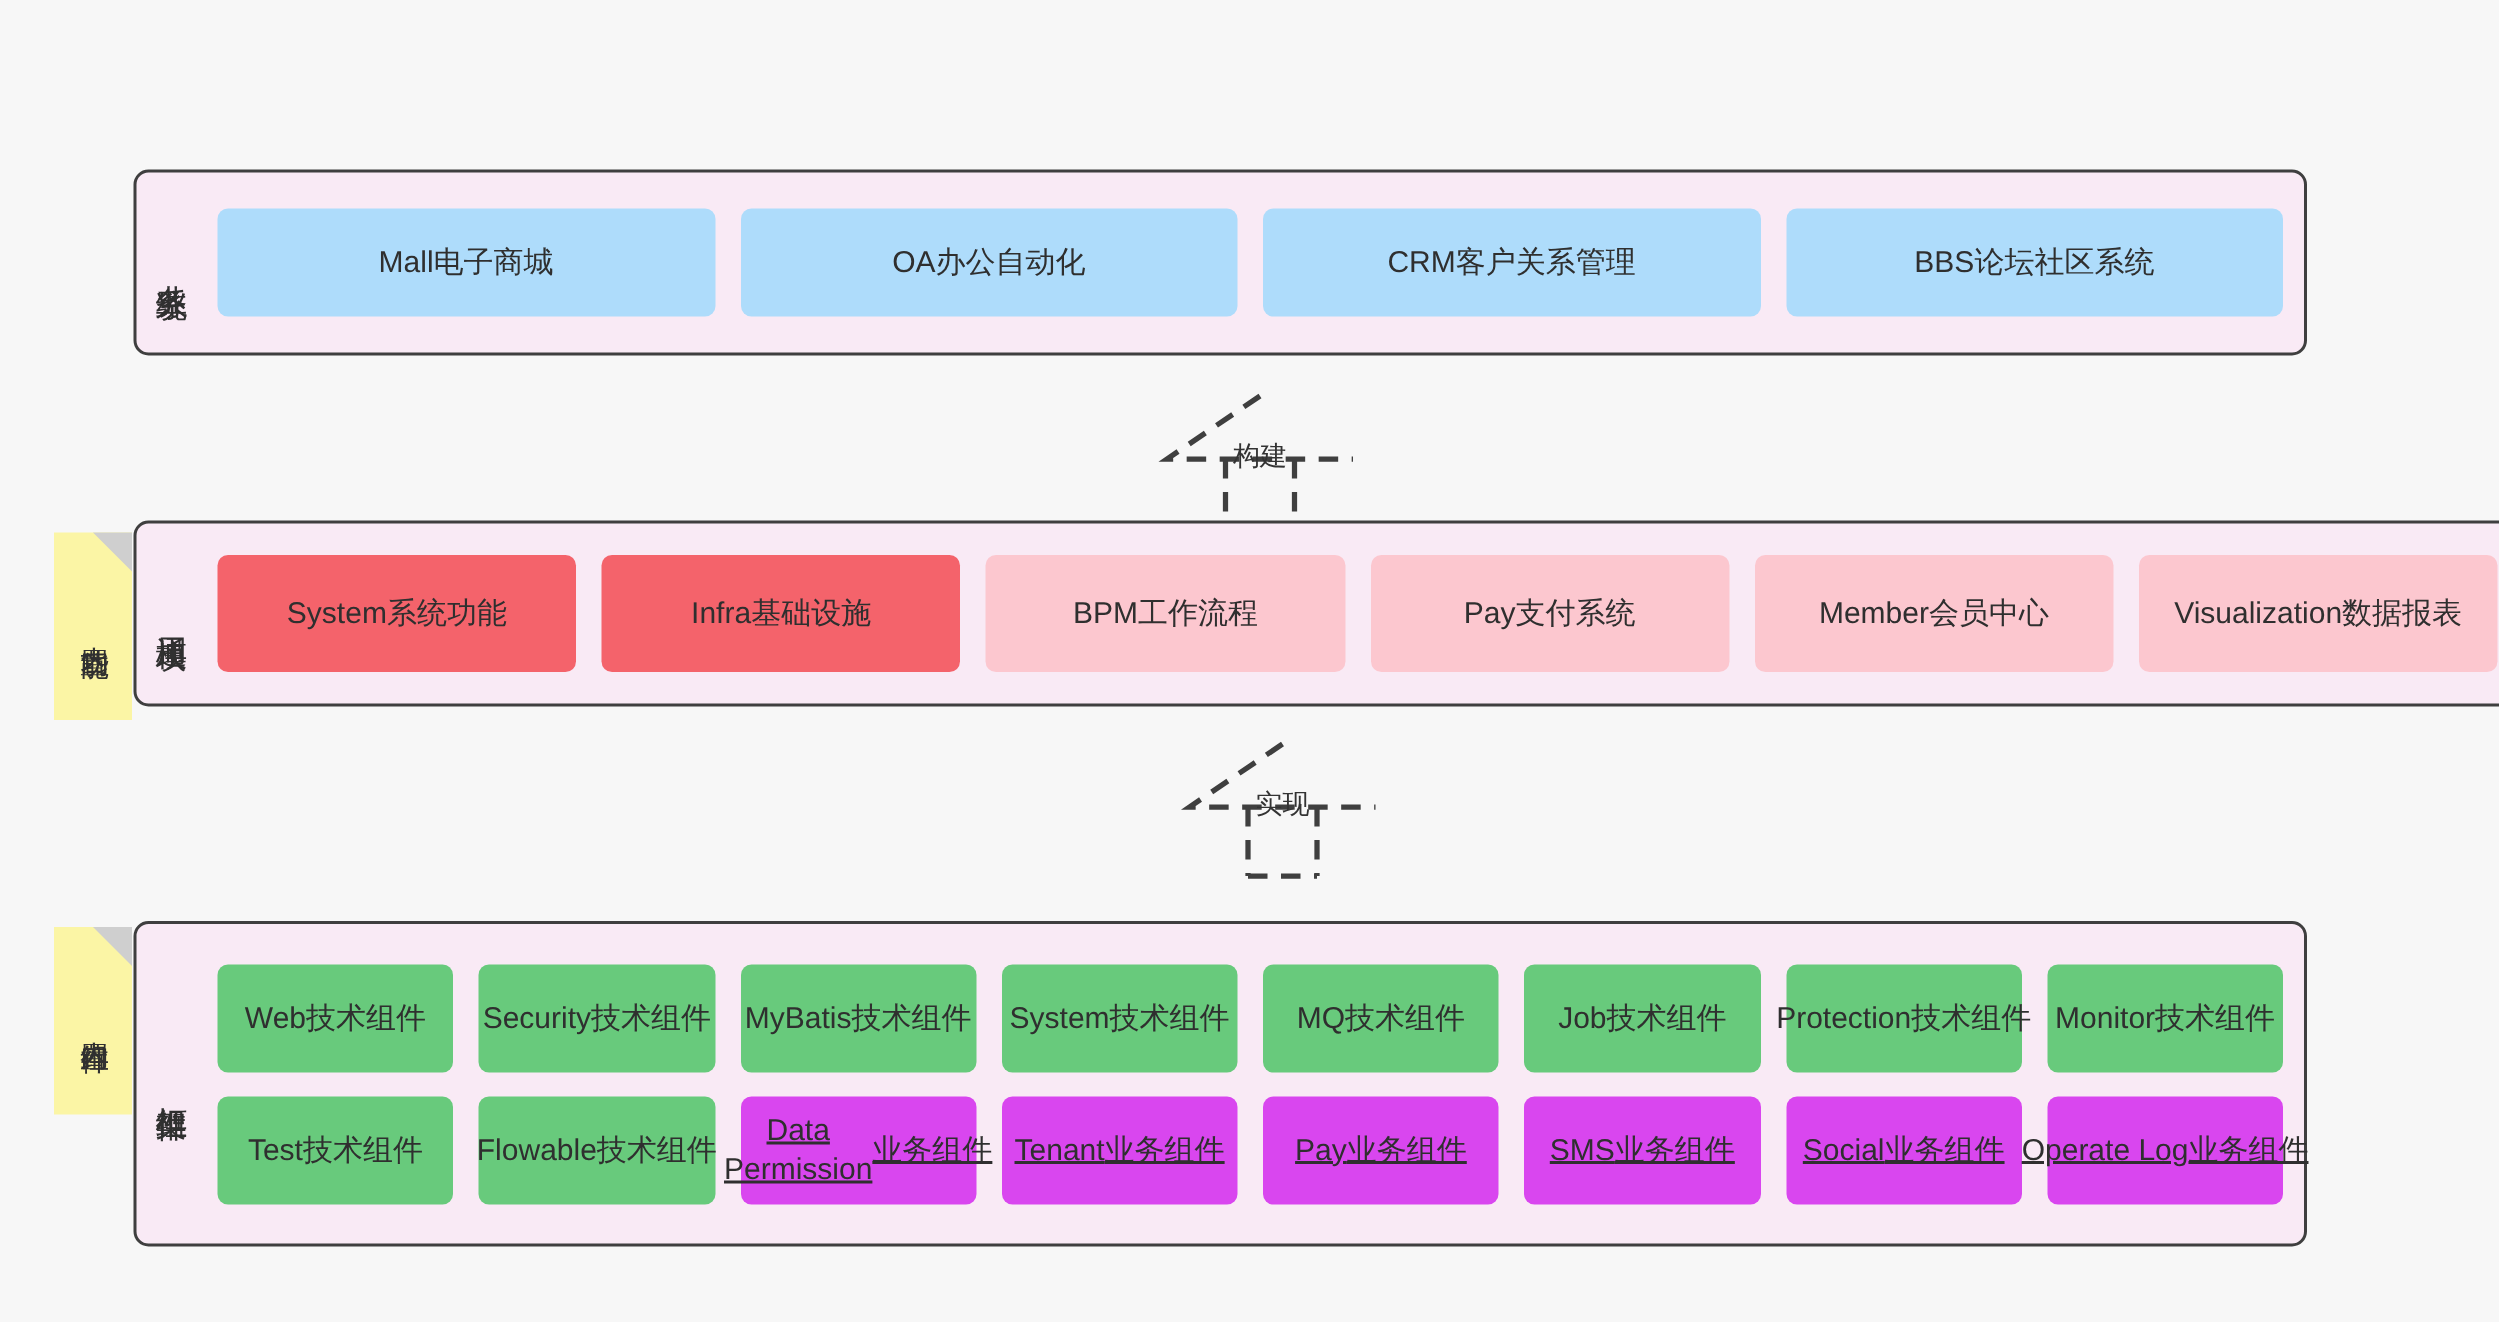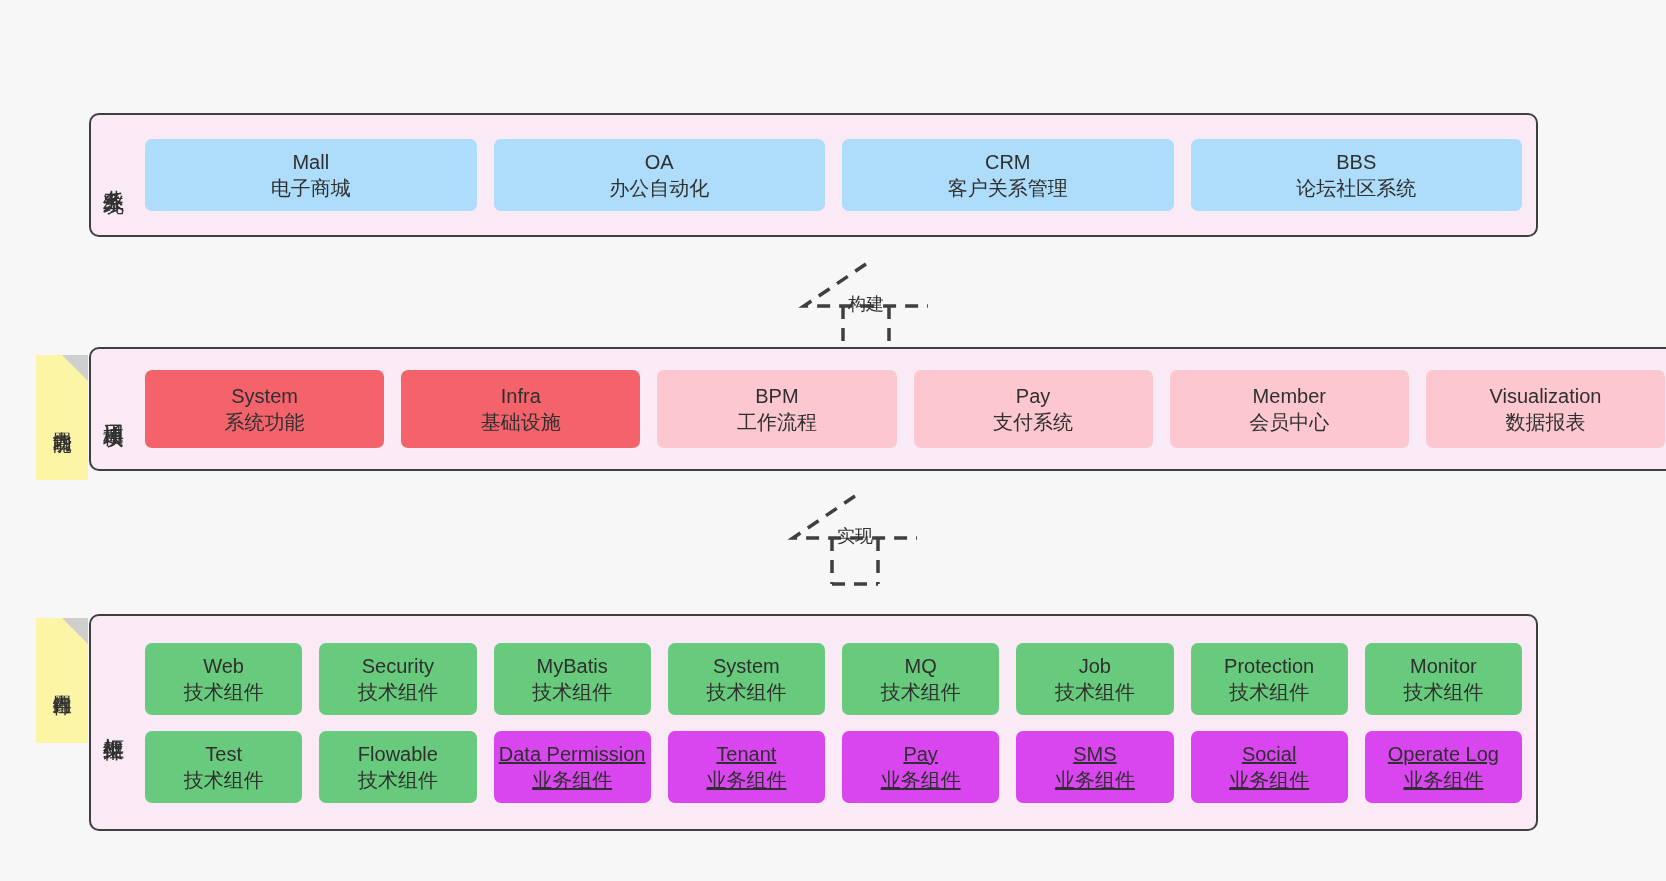--- a/index.html
+++ b/index.html
@@ -64,21 +64,20 @@
     display: flex;
     gap: 17px;
     align-items: stretch;
   }
 
   
   .card {
     flex: 1 1 0;
     border-radius: 7px;
     display: flex;
-    flex-direction: column;
     align-items: center;
     justify-content: center;
     text-align: center;
     font-size: 20px;
     line-height: 1.30;
     color: #2f2f2f;
     box-sizing: border-box;
     padding: 6px 4px;
     min-width: 0;
   }
@@ -142,21 +141,21 @@
     left: 0;
     top: 32px;
     width: 160px;
     text-align: center;
     font-size: 18px;
     color: #333333;
     background: transparent;
     user-select: none;
     pointer-events: none;
   }
-  #arrow-build   { left: 786px; top: 260px; font-family: Liberation Serif, serif; }
+  #arrow-build   { left: 760px; top: 260px; font-family: Liberation Serif, serif; }
   #arrow-realize { left: 775px; top: 492px; }
 </style>
 </head>
 <body>
 
 <div id="canvas">
 
   <div class="band" id="band-business">
     <div class="band-label">业务系统</div>
     <div class="band-body">

